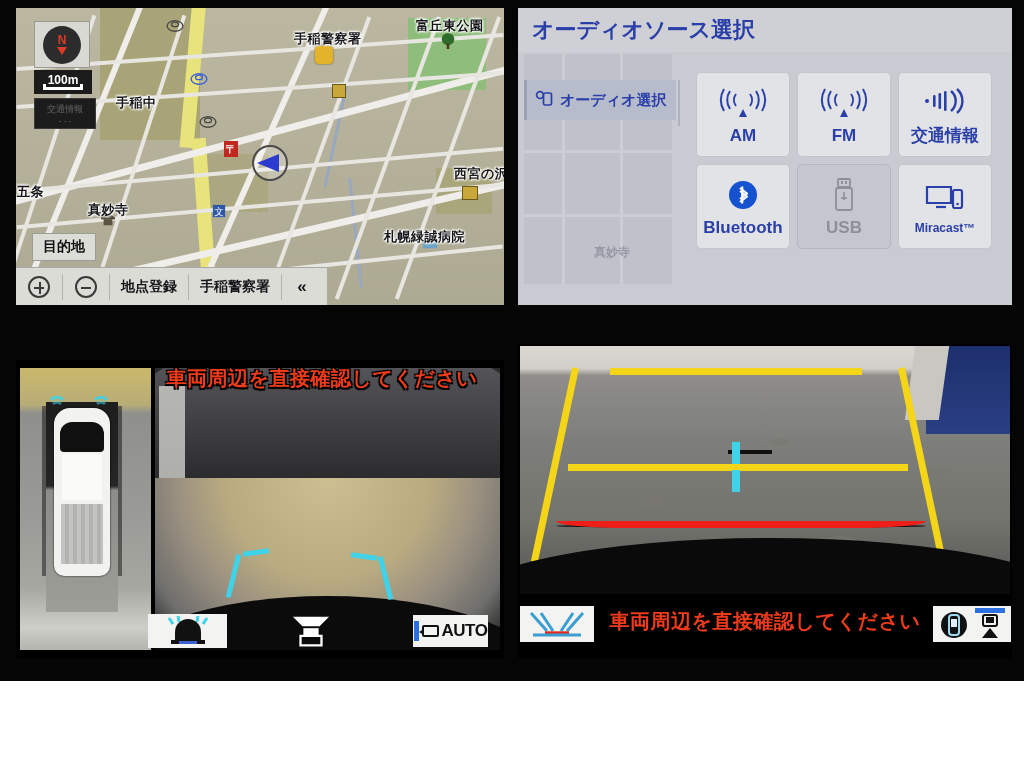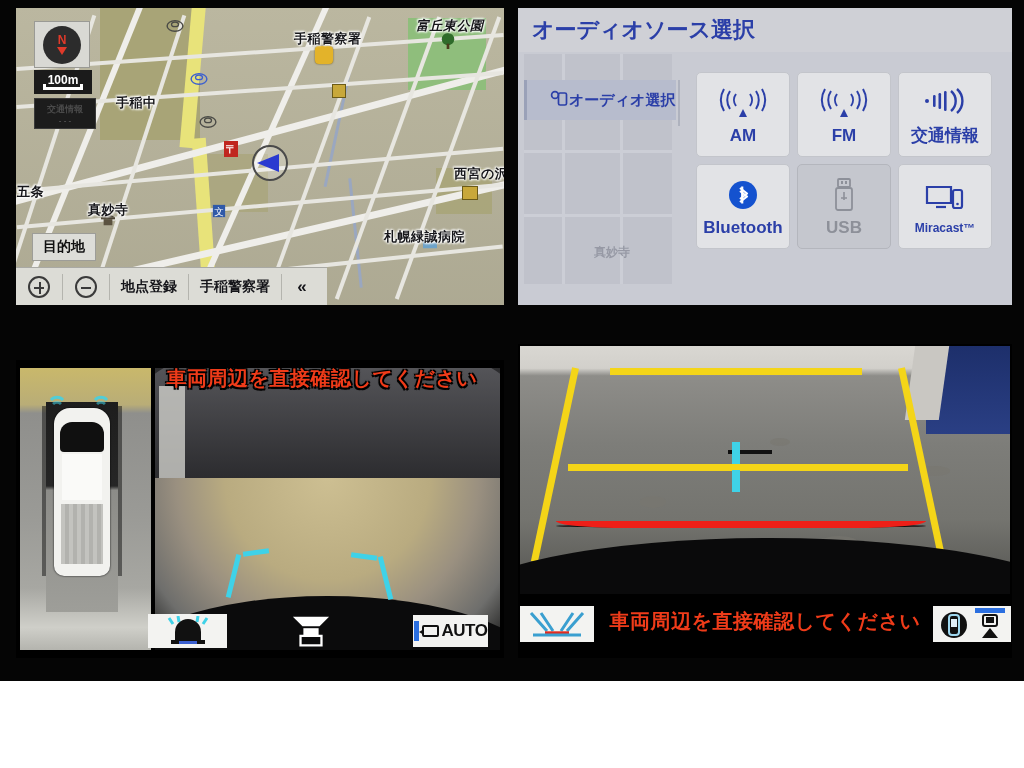--- a/index.html
+++ b/index.html
@@ -80,21 +80,21 @@
   
   #audio-panel { left:518px; top:8px; width:494px; height:297px; background:#c9cbd3; }
   #audio-title { position:absolute; left:0; top:0; width:100%; height:44px; background:#cfd0d6;
      display:flex; align-items:center; padding-left:14px; color:#2b3fa8; font-size:22px; font-weight:bold; }
   #audio-ghostmap { position:absolute; left:6px; top:46px; width:148px; height:230px;
      background:#b9bcc6; opacity:.55; }
   #audio-ghostmap .gl { position:absolute; background:#cfd2da; }
   #audio-ghost-label { position:absolute; left:70px; top:190px; color:#6f7280; font-size:12px; font-weight:bold; }
 
   #audio-sel-tab { position:absolute; left:6px; top:72px; width:152px; height:40px;
-     background:#b7bccd; display:flex; align-items:center; padding-left:23px;
+     background:#b7bccd; display:flex; align-items:center; gap:6px; padding-left:8px;
      border-left:3px solid #9aa1b8; }
   #audio-sel-tab .lbl { color:#2b3fa8; font-size:15px; font-weight:bold; }
   .audio-div { position:absolute; left:160px; top:72px; width:2px; height:46px; background:#aeb2be; }
 
   #src-grid { position:absolute; left:178px; top:64px; width:296px; height:178px;
      display:grid; grid-template-columns:repeat(3,94px); grid-template-rows:repeat(2,85px); gap:7px; }
   .src-btn { background:#e2e3e6; border:1px solid #c3c5cb; border-radius:5px;
      display:flex; flex-direction:column; align-items:center; justify-content:center; gap:4px; }
   .src-btn .ic { height:38px; display:flex; align-items:center; justify-content:center; }
   .src-btn .lb { color:#2b3fa8; font-size:17px; font-weight:bold; }
@@ -249,21 +249,21 @@
         <svg viewBox="0 0 16 16" width="14" height="14">
             <rect x="1" y="1" width="14" height="14" fill="#2f59a8"></rect>
             <text x="8" y="12" font-size="11" fill="#fff" text-anchor="middle">文</text>
           </svg>
       </div>
       <div class="poi" style="left:316px;top:76px;width:14px;height:14px;background:#c8a83a;border:1px solid #6a5a18;"></div>
       <div class="poi" style="left:446px;top:178px;width:16px;height:14px;background:#c8a83a;border:1px solid #6a5a18;"></div>
 
       <div class="maplabel" style="left:100px;top:86px;">手稲中</div>
       <div class="maplabel" style="left:278px;top:22px;">手稲警察署</div>
-      <div class="maplabel" style="left:400px;top:9px;font-style:italic;">富丘東公園</div>
+      <div class="maplabel" style="left:400px;top:9px;">富丘東公園</div>
       <div class="maplabel" style="left:1px;top:175px;">五条</div>
       <div class="maplabel" style="left:72px;top:193px;">真妙寺</div>
       <div class="maplabel" style="left:438px;top:157px;">西宮の沢</div>
       <div class="maplabel" style="left:368px;top:220px;">札幌緑誠病院</div>
     </div>
 
     <div id="veh">
       <div class="arrow"></div>
     </div>
 

